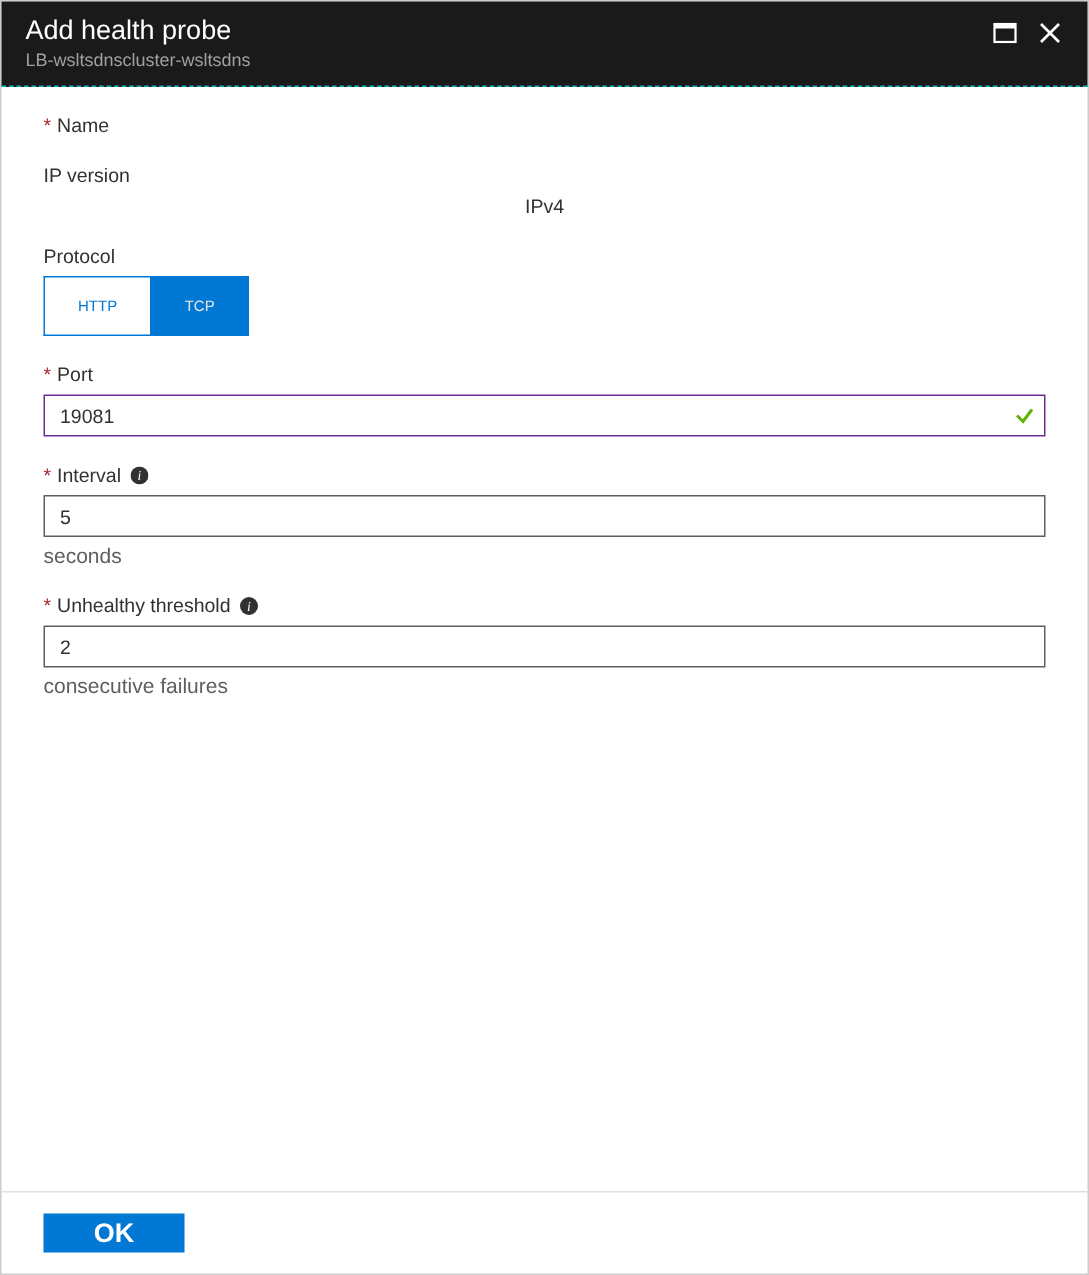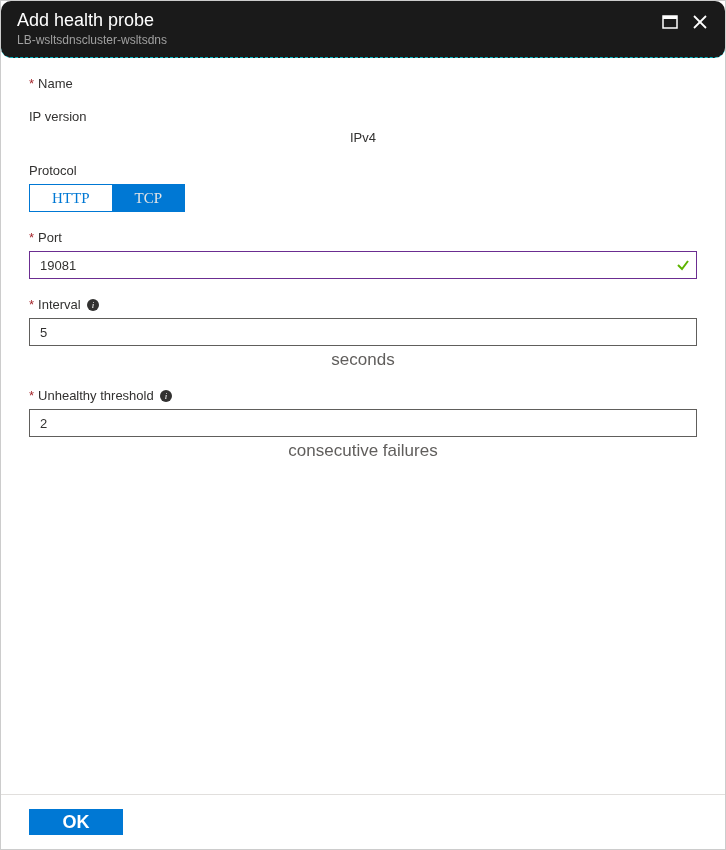--- a/index.html
+++ b/index.html
@@ -23,21 +23,20 @@
       border: 1px solid #ccc;
     }
     .header {
       background: #1a1a1a;
       color: #ffffff;
       padding: 8px 16px 10px 16px;
       display: flex;
       align-items: flex-start;
       justify-content: space-between;
       border-bottom: 1px dashed #00b7c3;
-      border-radius: 10px;
     }
     .header-left {
       display: flex;
       flex-direction: column;
     }
     .header-title {
       font-size: 18px;
       font-weight: 400;
       color: #ffffff;
       line-height: 1.3;
@@ -120,39 +119,39 @@
       font-size: 13px;
       color: #323130;
       margin-top: 4px;
       text-align: center;
     }
     .toggle-group {
       display: flex;
       margin-top: 4px;
     }
     .toggle-btn {
-      height: 28px;
+      height: 40px;
       padding: 0 22px;
-      font-size: 15px;
+      font-size: 10px;
       border: 1px solid #0078d4;
       background: #ffffff;
       color: #0078d4;
       cursor: pointer;
-      font-family: Liberation Serif, serif;
+      font-family: Liberation Sans, sans-serif;
     }
     .toggle-btn.active {
       background: #0078d4;
       color: #e5e5e5;
     }
     .toggle-btn:first-child {
       border-right: none;
     }
     .help-text {
-      text-align: center;
-      font-size: 17px;
+      text-align: left;
+      font-size: 14px;
       color: #605e5c;
       margin-top: 4px;
     }
     .footer {
       border-top: 1px solid #e1dfdd;
       padding: 14px 28px;
     }
     .primary-btn {
       background: #0078d4;
       color: #ffffff;

